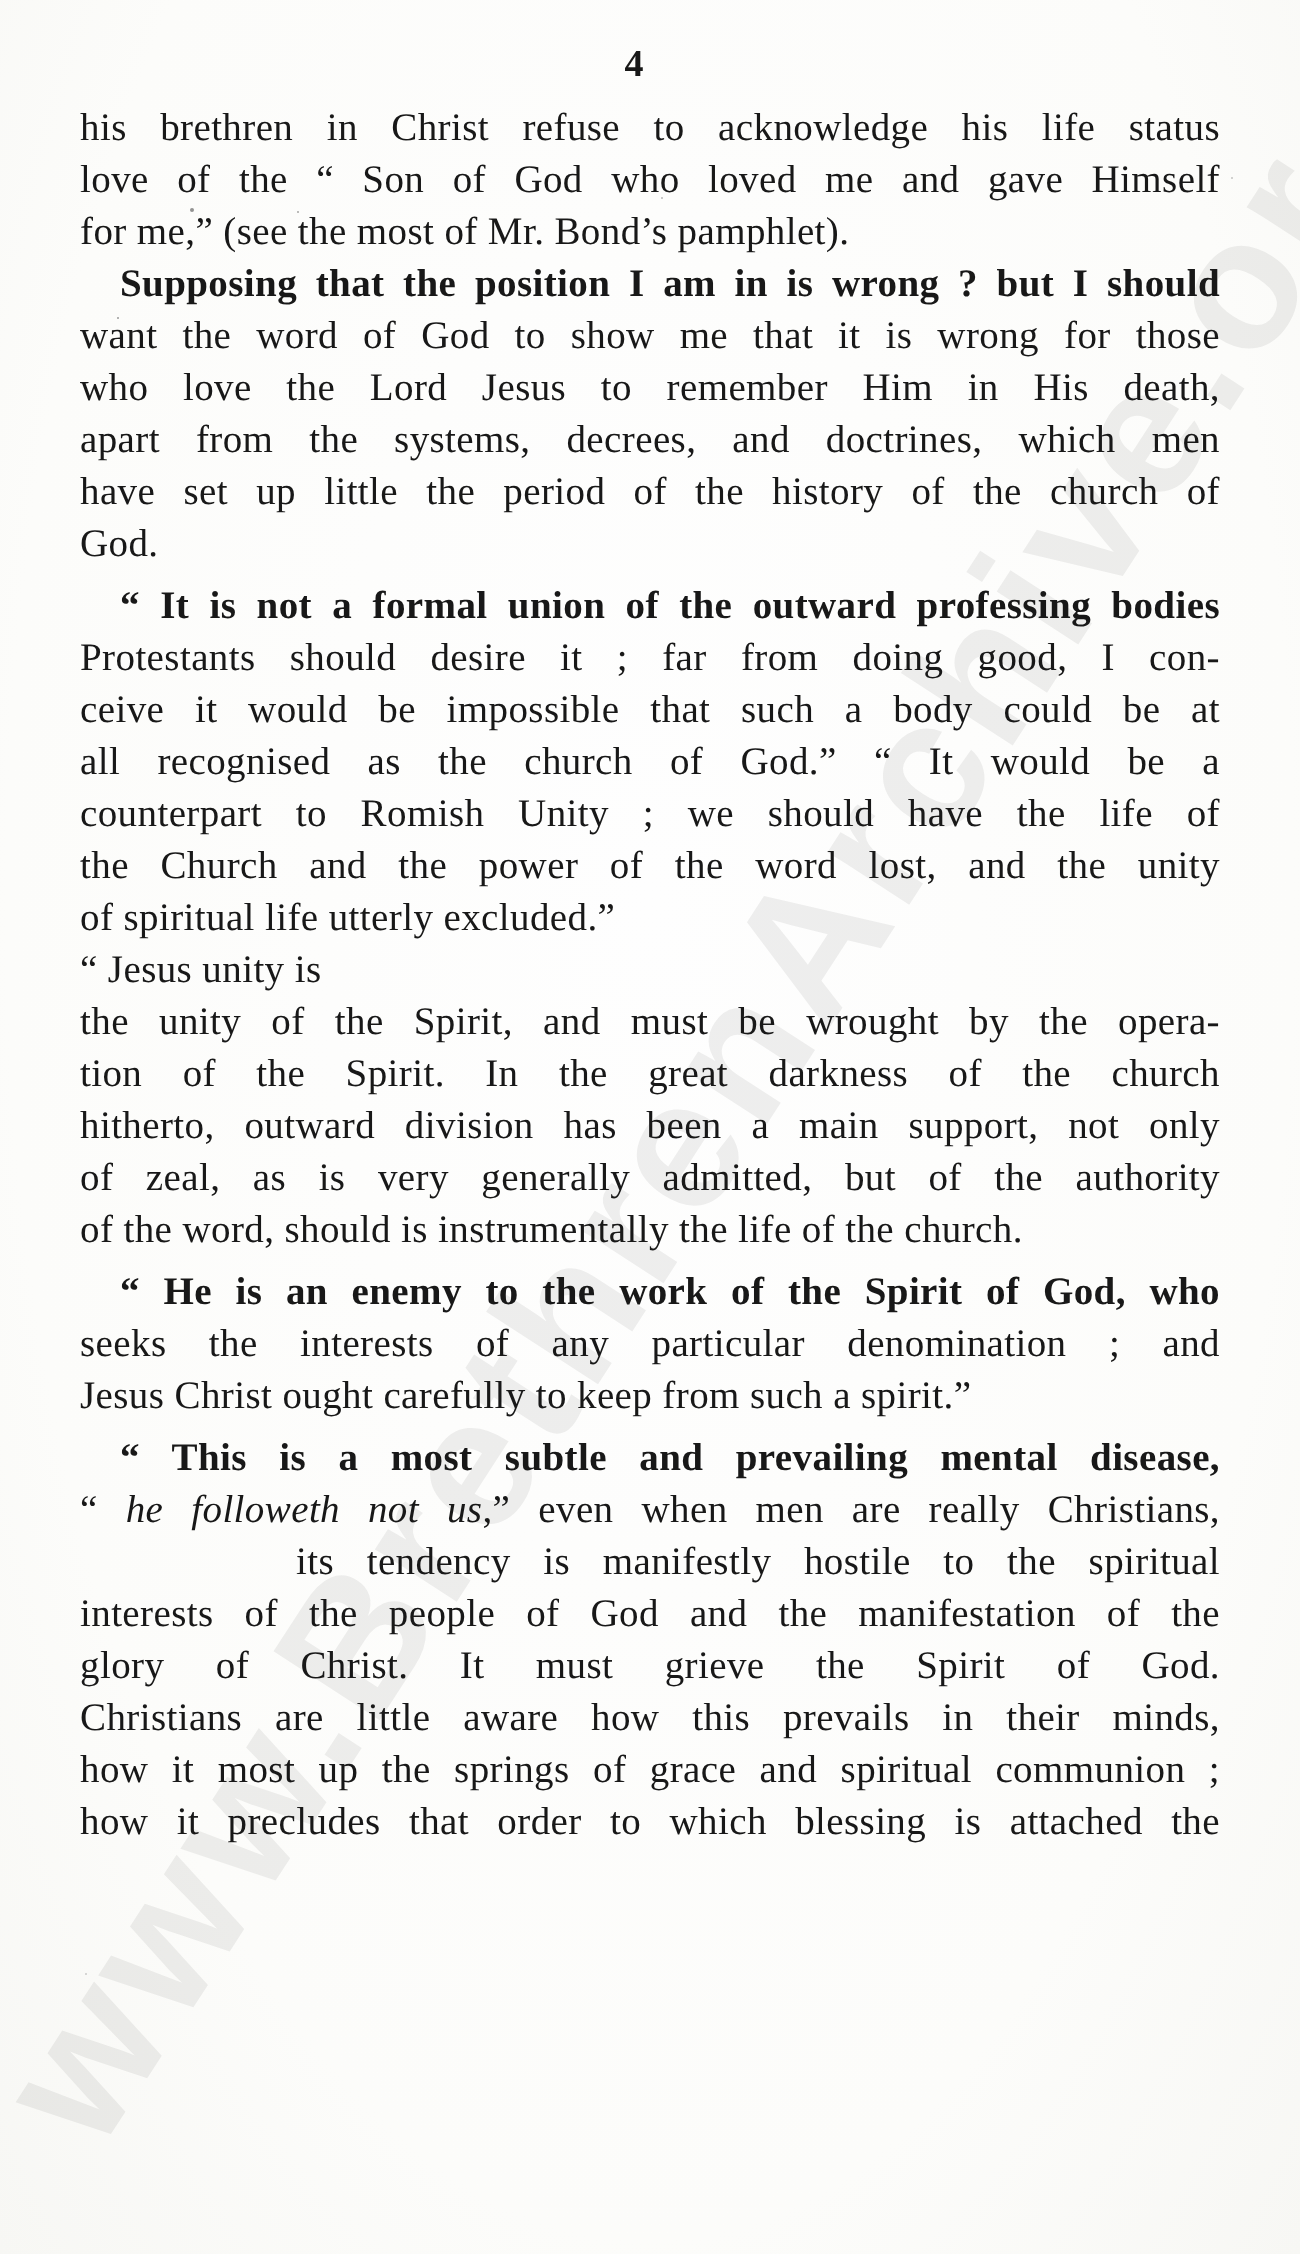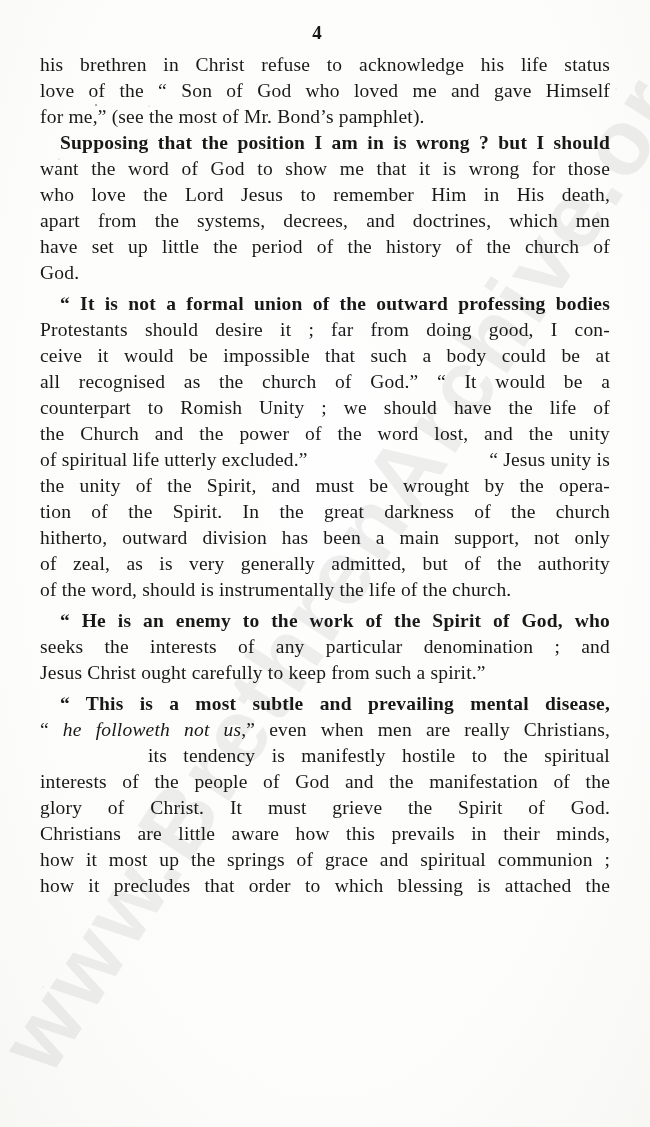--- a/index.html
+++ b/index.html
@@ -39,20 +39,21 @@
   .paragraph { margin: 0; }
   .paragraph.gap { margin-top: 5px; }
   .line { text-align: left; }
   .line.j { text-align: justify; text-align-last: justify; }
   .line.ind1 { text-indent: 20px; font-weight: bold; }
   .line.ind2 { text-indent: 108px; font-family: Liberation Serif, serif; }
   .line.split {
     display: flex;
     justify-content: space-between;
     text-align: left;
+    flex-direction: column;
   }
   .it { font-style: italic; }
   .watermark {
     position: absolute;
     left: -250px;
     top: 505px;
     width: 1200px;
     text-align: center;
     transform: rotate(-57deg);
     font-family: "Liberation Sans", "DejaVu Sans", sans-serif;

